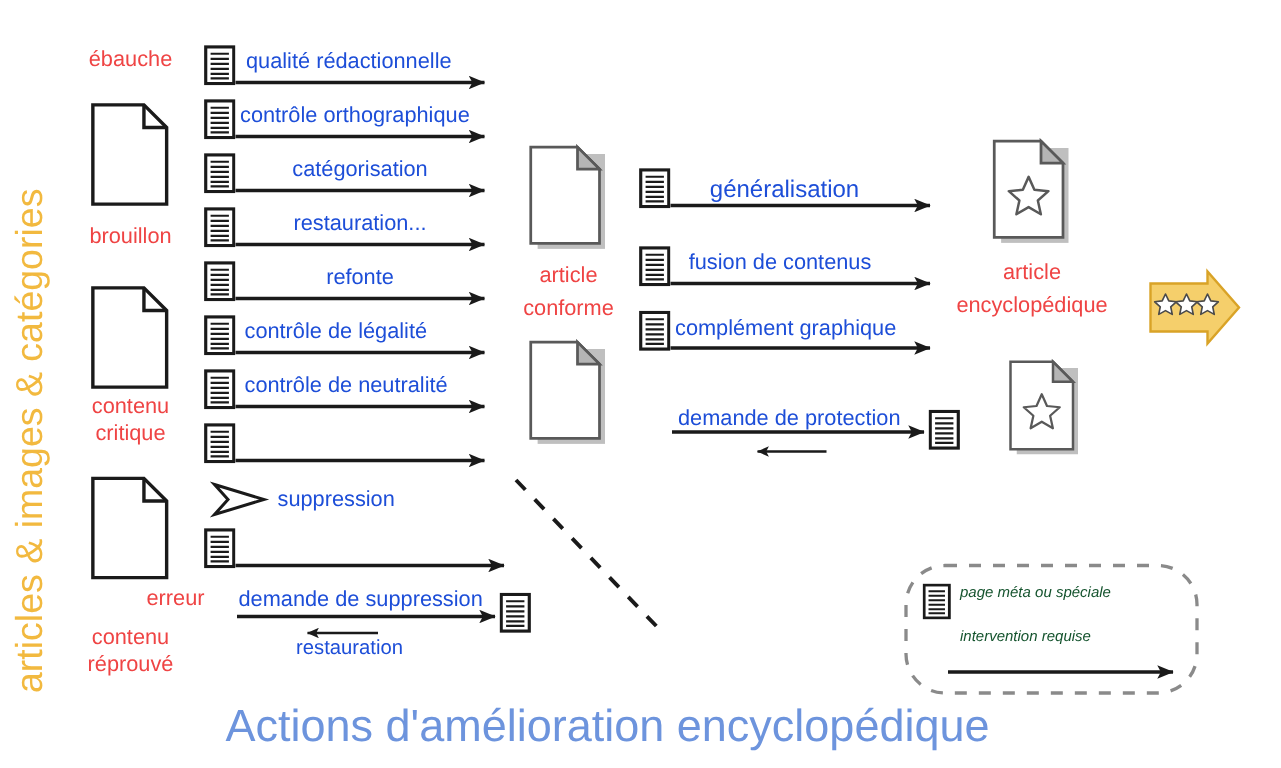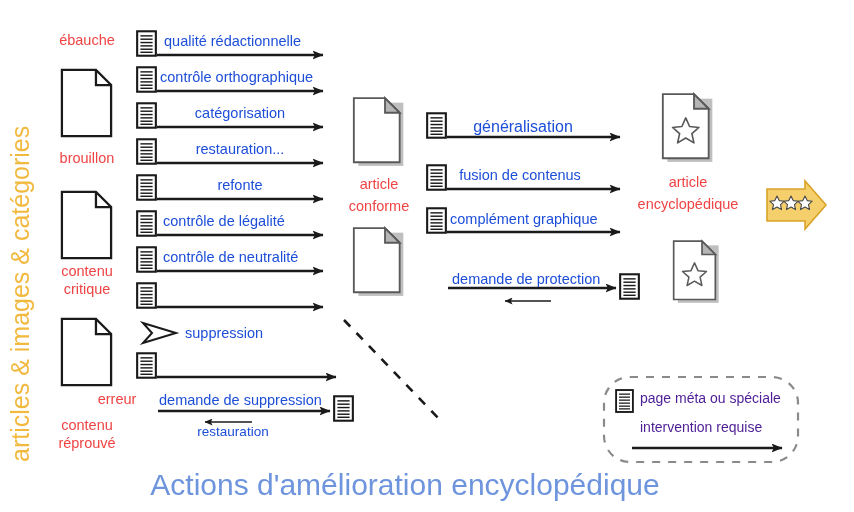--- a/index.html
+++ b/index.html
@@ -54,23 +54,24 @@
   }
   .bottom-caption {
     position: absolute;
     color: #6d94dd;
     font-size: 30px;
     white-space: nowrap;
     transform: translateX(-50%);
   }
   .legend-text {
     position: absolute;
-    color: #4c1d95;
-    font-size: 14px;
-    white-space: nowrap;
+    color: #14532d;
+    font-size: 10px;
+    white-space: nowrap;
+    font-style: italic;
   }
 </style>
 </head>
 <body>
 
 <div id="diagram-root">
 
   <svg class="layer" viewBox="0 0 854 512">
     <defs>
 

